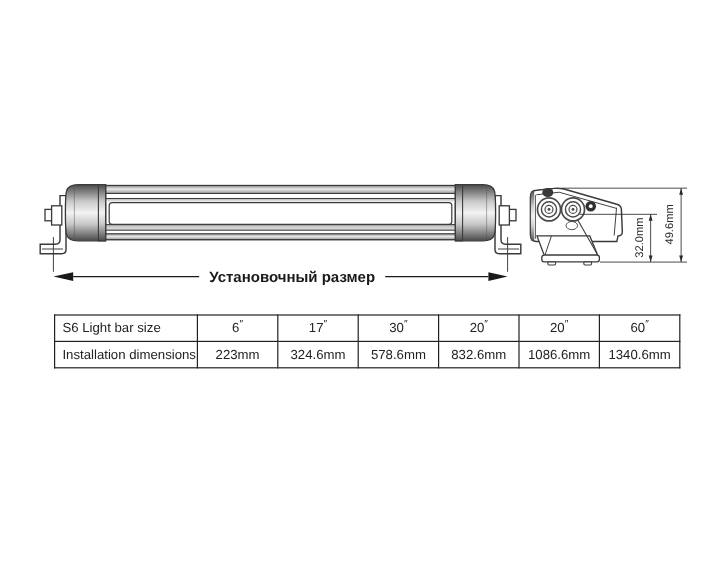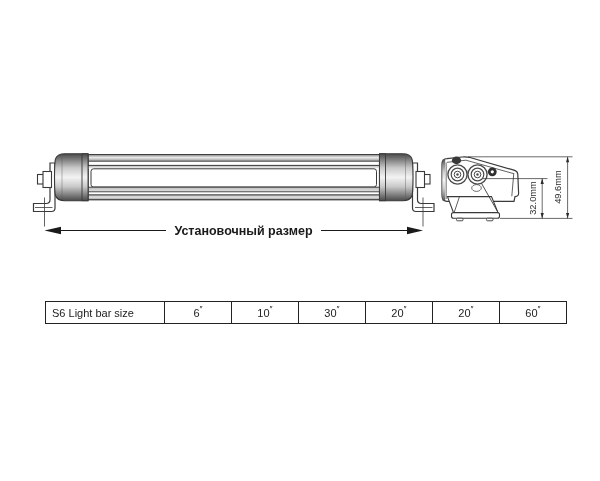--- a/index.html
+++ b/index.html
@@ -8,21 +8,20 @@
     font-family:"Liberation Sans",sans-serif;
   }
   #sheet{position:absolute;inset:0;}
   #drawing-svg{position:absolute;left:0;top:0;}
   svg text{font-family:"Liberation Sans",sans-serif;}
   .dim-label{font-size:12.5px;font-weight:bold;fill:#1a1a1a;}
   .mm-label{font-size:9.3px;fill:#2a2a2a;}
   table.spec{
     position:absolute;left:45px;top:262px;border-collapse:collapse;
     table-layout:fixed;
-    margin-top:39px;
   }
   table.spec td{
     border:1.6px solid #222222;height:19px;color:#222222;
     font-size:11px;overflow:hidden;white-space:nowrap;
   }
   td.rowlabel{width:112px;padding:0 0 0 6px;font-size:10.5px;text-align:left;}
   td.val{width:64px;text-align:center;font-size:11.5px;}
   td.val sup{font-size:8.5px;line-height:0;}
 </style>
 </head>
@@ -143,22 +142,31 @@
       <text x="535.5" y="198" transform="rotate(-90 535.5 198)" text-anchor="middle" class="mm-label">32.0mm</text>
       <text x="560.9" y="187" transform="rotate(-90 560.9 187)" text-anchor="middle" class="mm-label">49.6mm</text>
     </g>
   </svg>
 
   <table class="spec">
     <tbody>
         <tr>
       <td class="rowlabel">S6 Light bar size</td>
       <td class="val"><span>6</span><sup>″</sup></td>
-      <td class="val"><span>10</span><sup>″</sup></td>
+      <td class="val"><span>17</span><sup>″</sup></td>
       <td class="val"><span>30</span><sup>″</sup></td>
       <td class="val"><span>20</span><sup>″</sup></td>
       <td class="val"><span>20</span><sup>″</sup></td>
       <td class="val"><span>60</span><sup>″</sup></td>
+    </tr>
+    <tr>
+      <td class="rowlabel">Installation dimensions</td>
+      <td class="val">223mm</td>
+      <td class="val">324.6mm</td>
+      <td class="val">578.6mm</td>
+      <td class="val">832.6mm</td>
+      <td class="val">1086.6mm</td>
+      <td class="val">1340.6mm</td>
     </tr>
   </tbody>
     </table>
 
 </div>
 
 </body></html>

